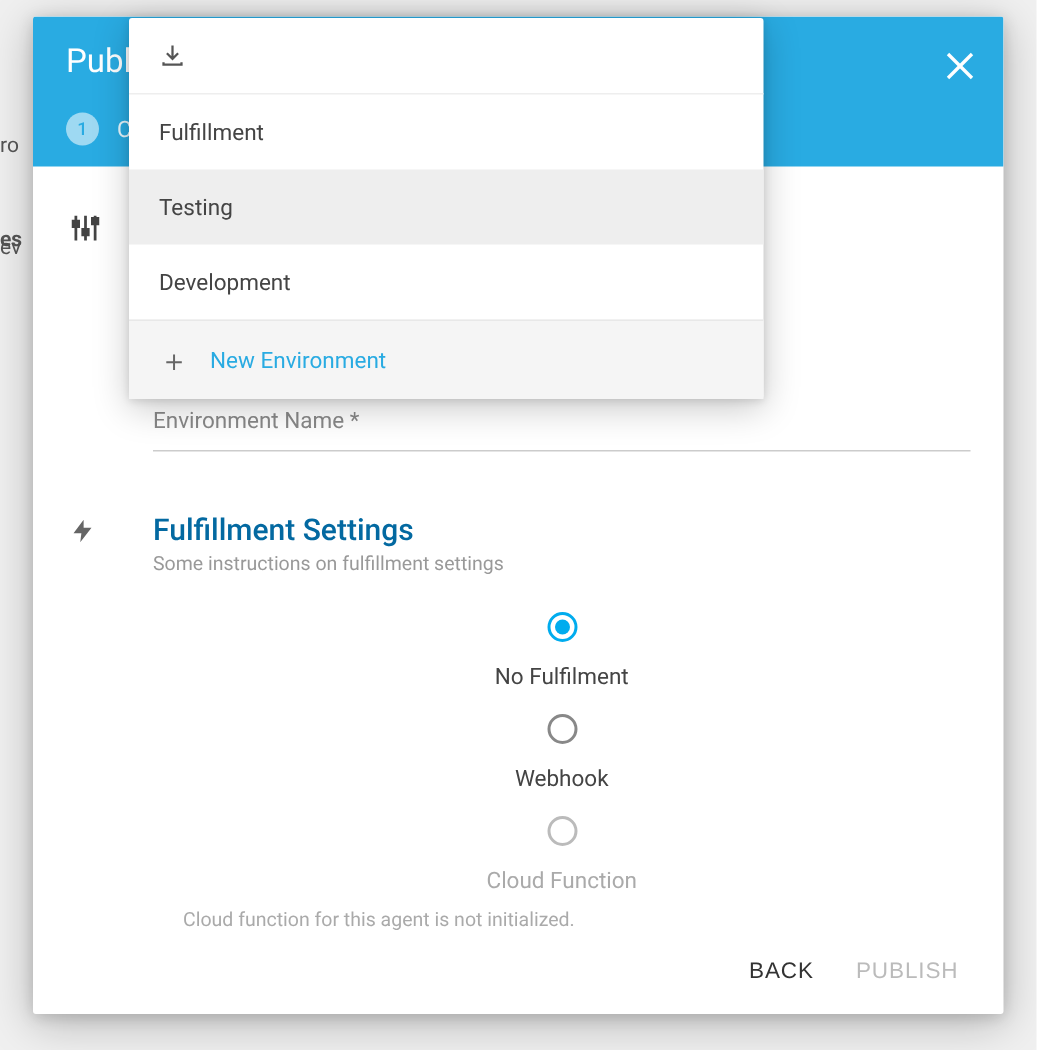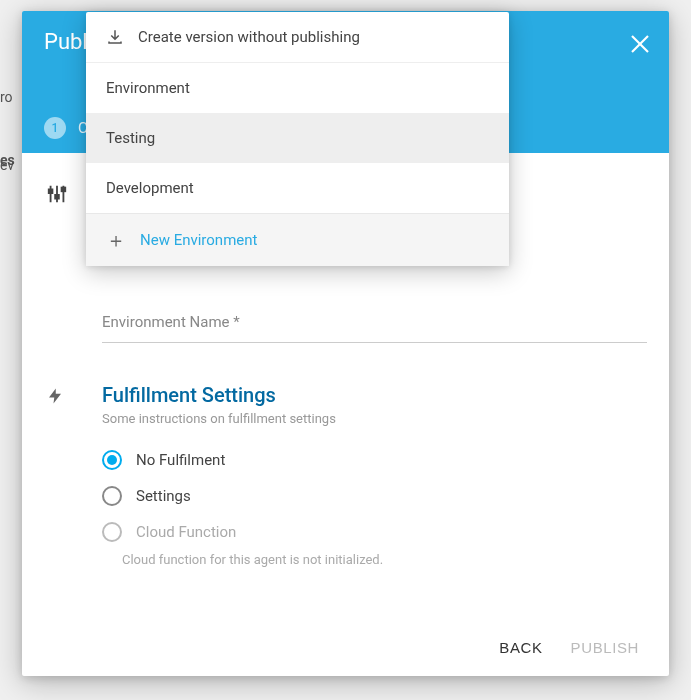--- a/index.html
+++ b/index.html
@@ -118,20 +118,21 @@
   }
 
   .fulfill-title { font-size: 20px; font-weight: 500; color: #0369a1; }
   .fulfill-sub { font-size: 13px; color: #999; margin-top: 4px; }
   .radio-group { margin-top: 16px; }
   .radio-row {
     display: flex;
     align-items: center;
     gap: 14px;
     padding: 8px 0;
+    flex-direction: column;
   }
   .radio-outer {
     width: 20px;
     height: 20px;
     border: 2.2px solid #888;
     border-radius: 50%;
     display: flex;
     align-items: center;
     justify-content: center;
     flex-shrink: 0;
@@ -249,21 +250,21 @@
         <div class="fulfill-sub">Some instructions on fulfillment settings</div>
         <div class="radio-group">
           <div class="radio-row">
             <div class="radio-outer selected">
                 <div class="radio-inner"></div>
               </div>
             <div class="radio-label">No Fulfilment</div>
           </div>
           <div class="radio-row">
             <div class="radio-outer"></div>
-            <div class="radio-label">Settings</div>
+            <div class="radio-label">Webhook</div>
           </div>
           <div class="radio-row">
             <div class="radio-outer disabled"></div>
             <div class="radio-label disabled">Cloud Function</div>
           </div>
           <div class="radio-hint">Cloud function for this agent is not initialized.</div>
         </div>
       </div>
     </div>
   </div>
@@ -272,24 +273,23 @@
     <button class="footer-btn">BACK</button>
     <button class="footer-btn disabled">PUBLISH</button>
   </div>
 </div>
 
 <div class="dropdown">
   <div class="dd-item first">
     <svg class="dd-icon" viewBox="0 0 24 24" fill="none" stroke="#555" stroke-width="2">
       <path d="M12 3 L12 14 M7 10 L12 15 L17 10 M4 18 L4 20 L20 20 L20 18"></path>
     </svg>
-    <span>Create version without publishing</span>
   </div>
   <div class="dd-item">
-    <span>Environment</span>
+    <span>Fulfillment</span>
   </div>
   <div class="dd-item highlight">
     <span>Testing</span>
   </div>
   <div class="dd-item">
     <span>Development</span>
   </div>
   <div class="dd-item new">
     <span class="plus">＋</span>
     <span>New Environment</span>

